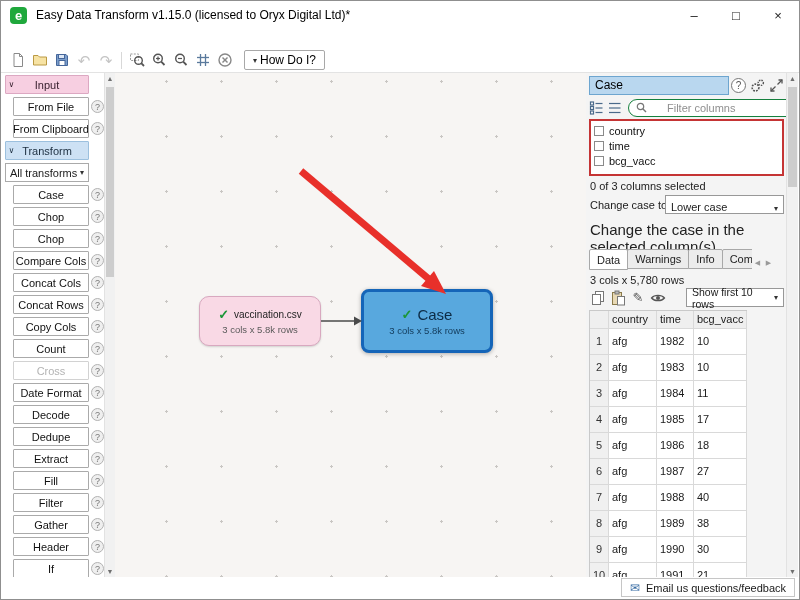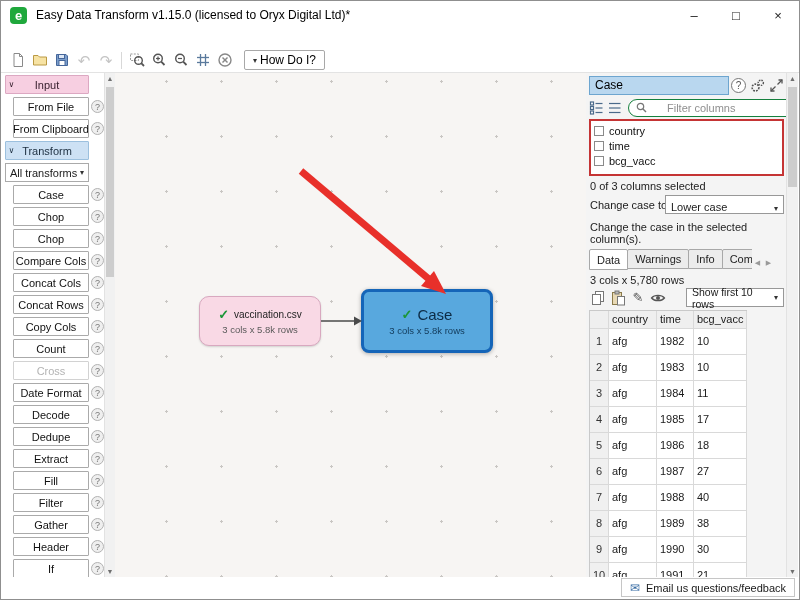--- a/index.html
+++ b/index.html
@@ -92,21 +92,21 @@
   .search-box input::placeholder { color:#8f8f8f; }
   .col-list { position:absolute; left:3px; top:46px; width:195px; height:57px; background:#fff; border:2px solid #c53434; padding:2px 0 0 3px; }
   .col-item { display:flex; align-items:center; gap:5px; height:15px; font-size:11px; color:#111; }
   .cbx { width:10px; height:10px; border:1px solid #8a8a8a; background:#fff; flex:none; }
   .p-sel-status { position:absolute; left:4px; top:107px; font-size:11px; color:#222; }
   .p-case-row { position:absolute; left:4px; top:122px; right:14px; height:19px; display:flex; align-items:center; }
   .p-label { font-size:11px; }
   .combo { border:1px solid #989898; background:#fff; display:flex; align-items:center; justify-content:space-between;
     padding:0 5px; font-size:11px; height:19px; }
   .case-combo { position:absolute; left:75px; right:0;align-items:flex-end; }
-  .p-desc { position:absolute; left:4px; top:148px; right:23px; font-size:11px; color:#222; }
+  .p-desc { position:absolute; left:4px; top:148px; right:23px; font-size:15px; color:#222; }
   .tabrow { position:absolute; left:3px; top:176px; right:14px; height:21px; display:flex; align-items:flex-end; }
   .tabs-clip { display:flex; overflow:hidden; width:163px; height:21px; }
   .tab { flex:none; height:20px; display:flex; align-items:center; padding:0 7px; font-size:11px;
     border:1px solid #a8a8a8; background:#ececec; margin-right:-1px; border-radius:2px 2px 0 0; color:#222; }
   .tab.active { background:#fff; height:21px; z-index:2; }
   .tab-scroll { width:11px; height:14px; font-size:7px; color:#9a9a9a; display:flex; align-items:center; justify-content:center; }
   .p-rows-status { position:absolute; left:4px; top:201px; font-size:11px; color:#222; }
   .p-table-tools { position:absolute; left:3px; top:215px; right:14px; height:19px; display:flex; align-items:center; gap:2px; }
   .rows-combo { position:absolute; left:97px; right:0; font-size:10.5px; }
   .dtable { position:absolute; left:3px; top:237px; width:158px; height:267px; background:#fff;

